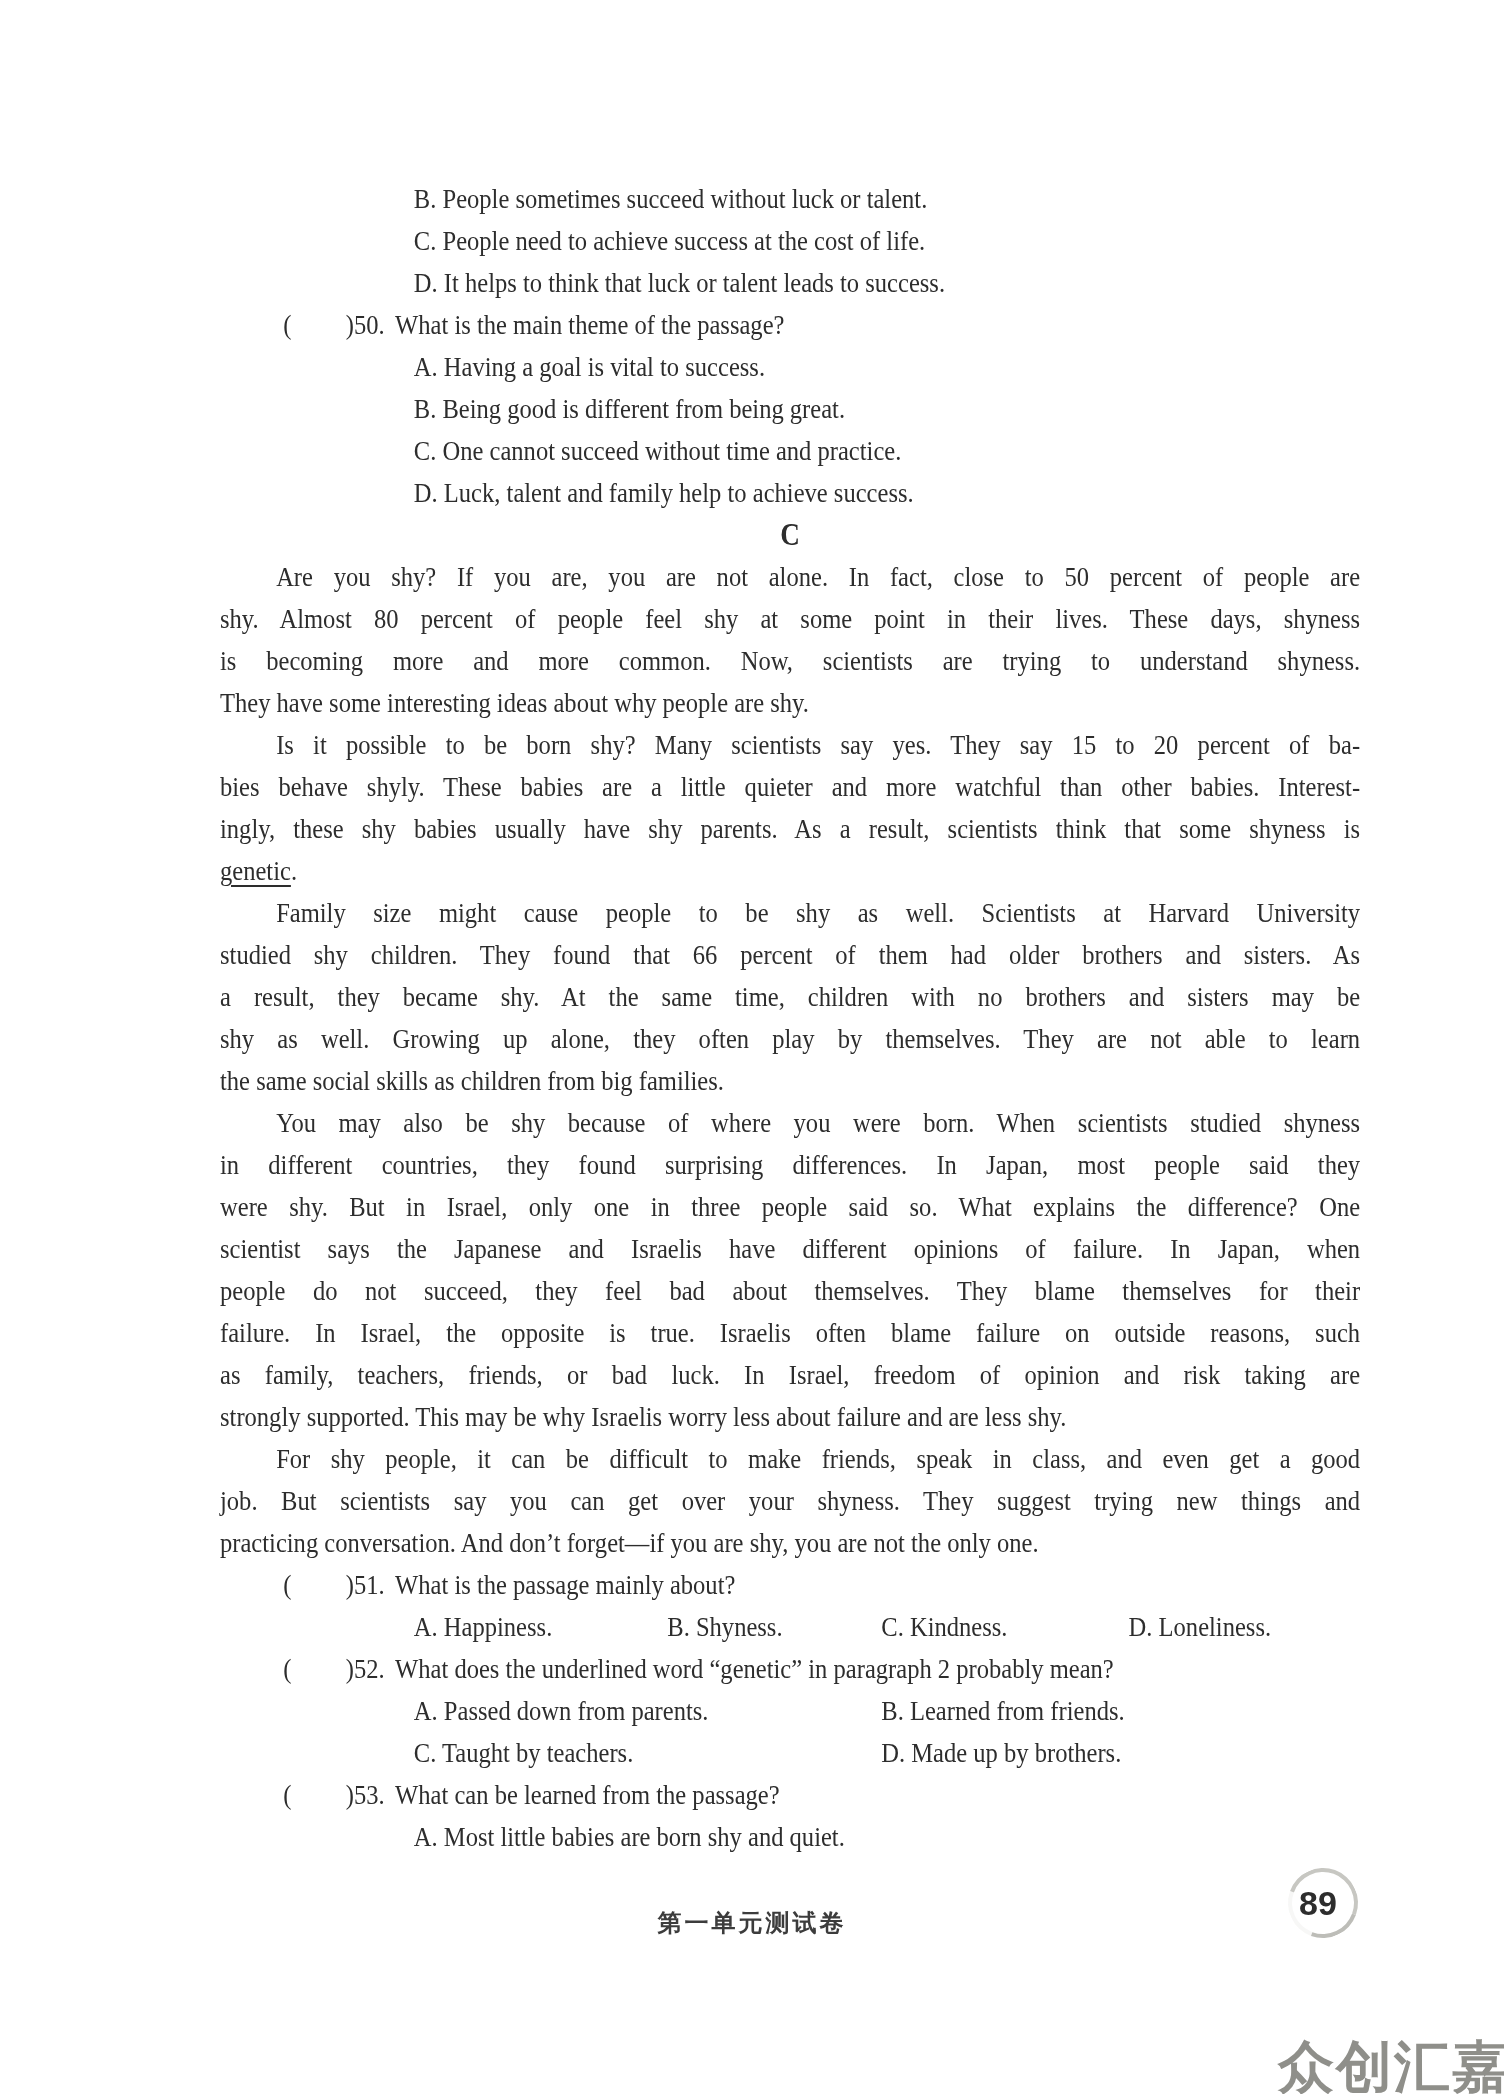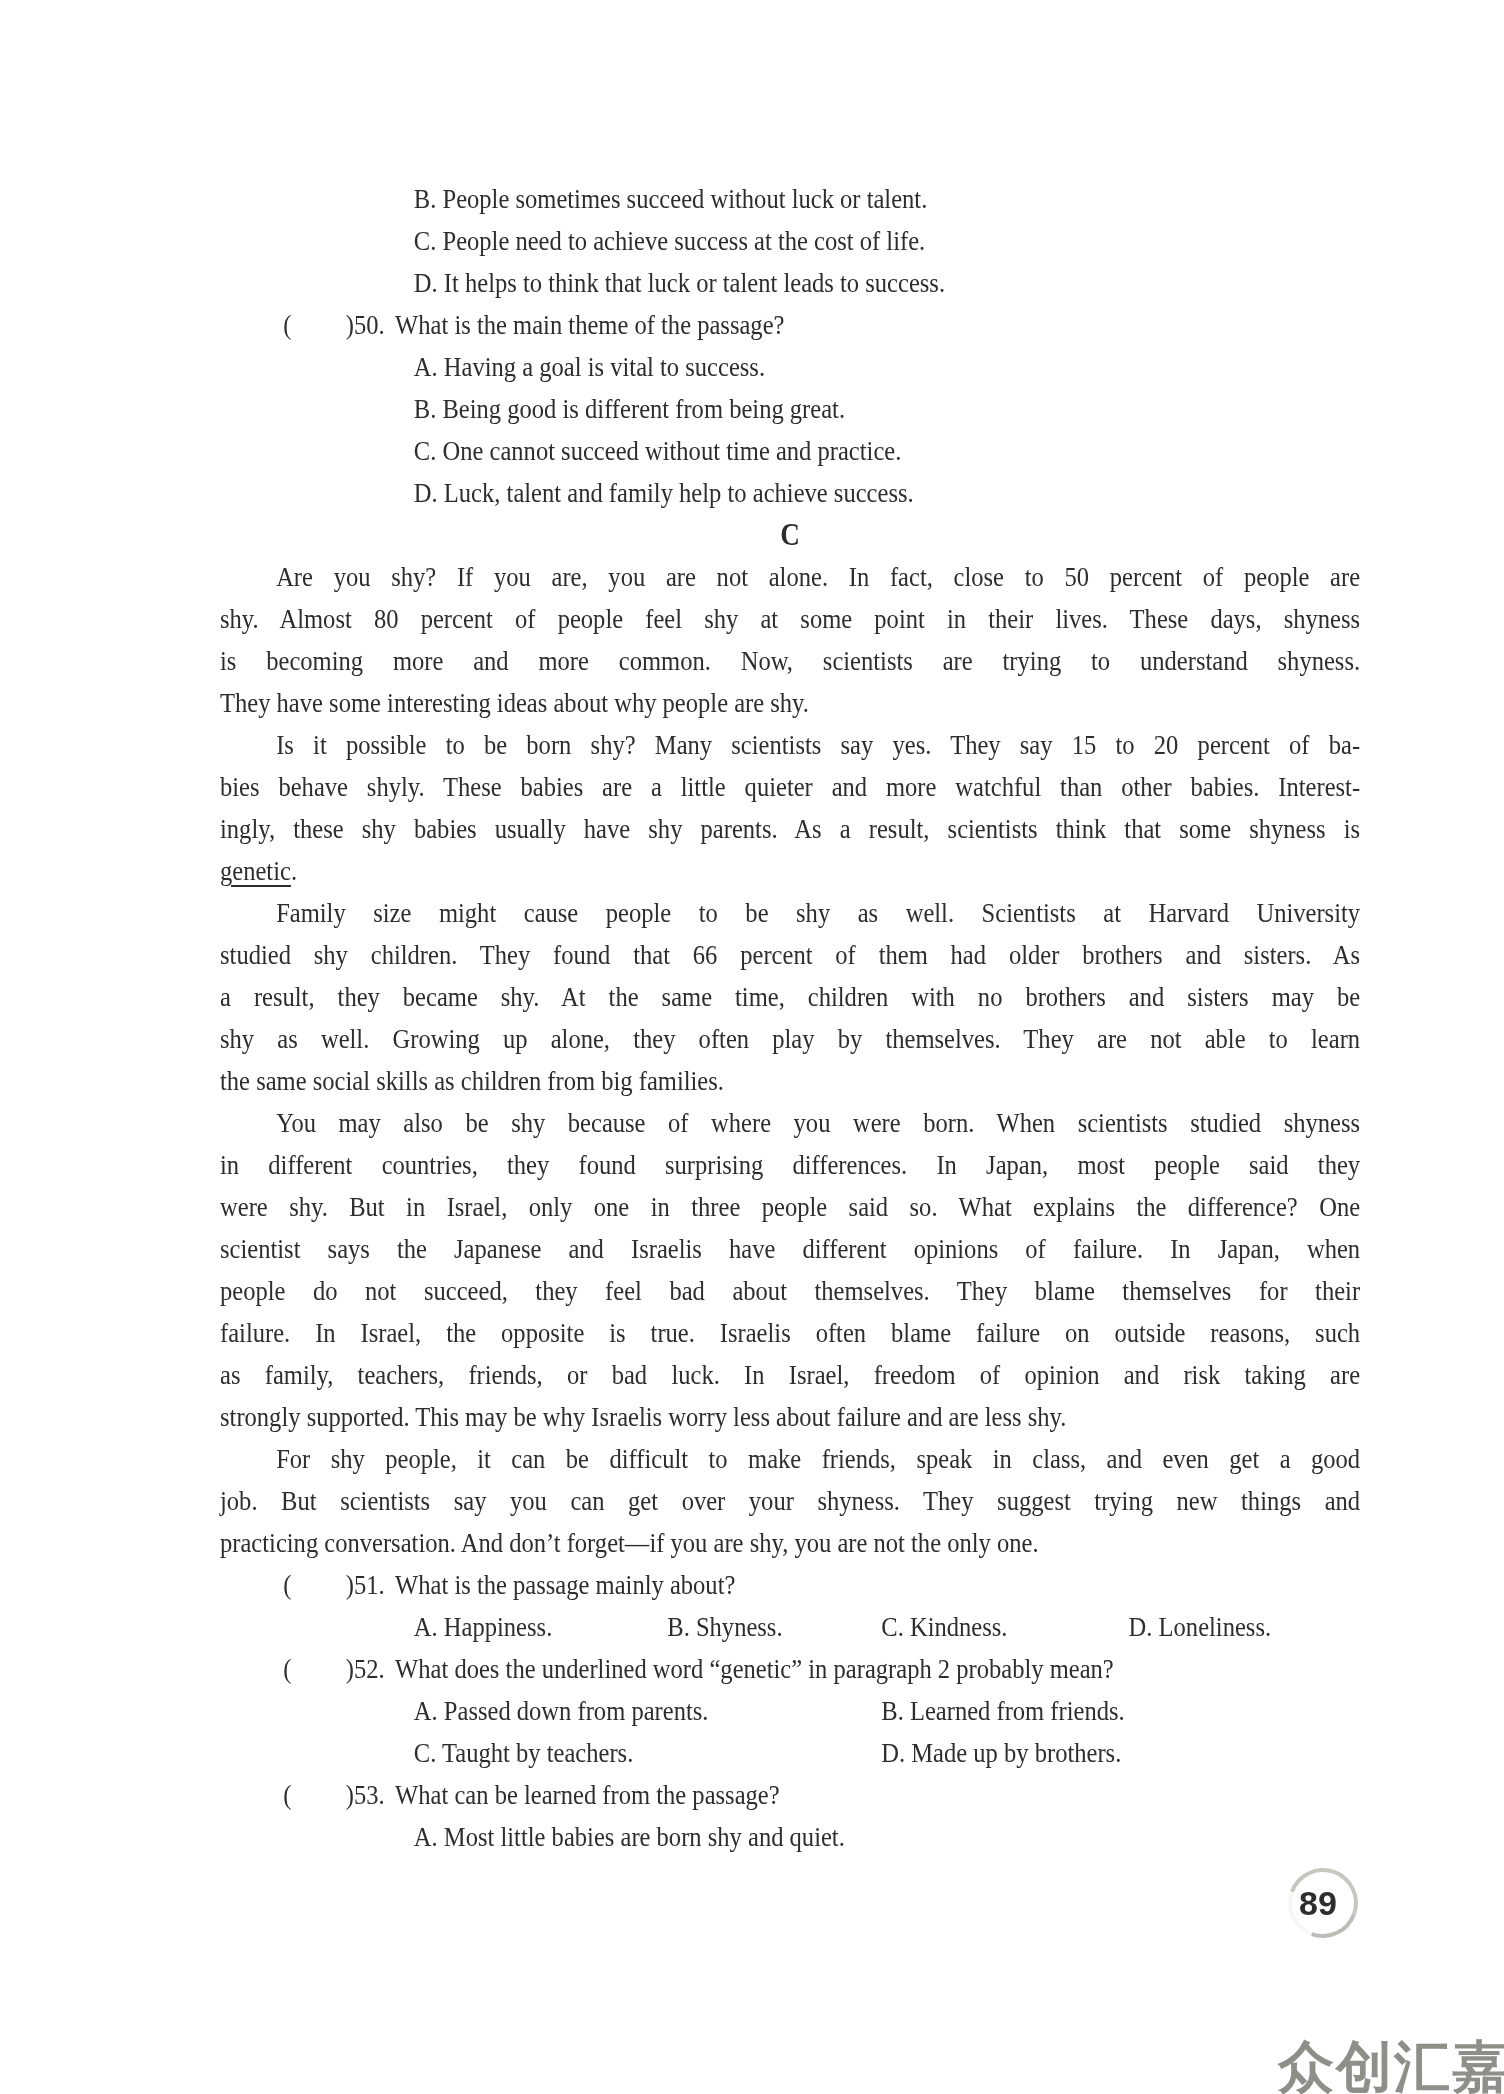--- a/index.html
+++ b/index.html
@@ -105,20 +105,21 @@
       </div>
       <div class="q-line"><span class="paren">(</span><span class="paren-gap"></span><span class="q-label">)51.</span><span class="q-text">What is the passage mainly about?</span></div>
       <div class="optrow cols4"><span class="opt">A. Happiness.</span><span class="opt">B. Shyness.</span><span class="opt">C. Kindness.</span><span class="opt">D. Loneliness.</span></div>
       <div class="q-line"><span class="paren">(</span><span class="paren-gap"></span><span class="q-label">)52.</span><span class="q-text">What does the underlined word “genetic” in paragraph 2 probably mean?</span></div>
       <div class="optrow cols2"><span class="opt">A. Passed down from parents.</span><span class="opt">B. Learned from friends.</span></div>
       <div class="optrow cols2"><span class="opt">C. Taught by teachers.</span><span class="opt">D. Made up by brothers.</span></div>
       <div class="q-line"><span class="paren">(</span><span class="paren-gap"></span><span class="q-label">)53.</span><span class="q-text">What can be learned from the passage?</span></div>
       <div class="opt-line">A. Most little babies are born shy and quiet.</div>
     </div>
 
+  <div class="footer-label">第一单元测试卷</div>
 
   <div class="page-badge">
     <div class="ring"></div>
     <div class="num">89</div>
   </div>
 
   <div class="watermark">众创汇嘉</div>
 
 </div>
 

